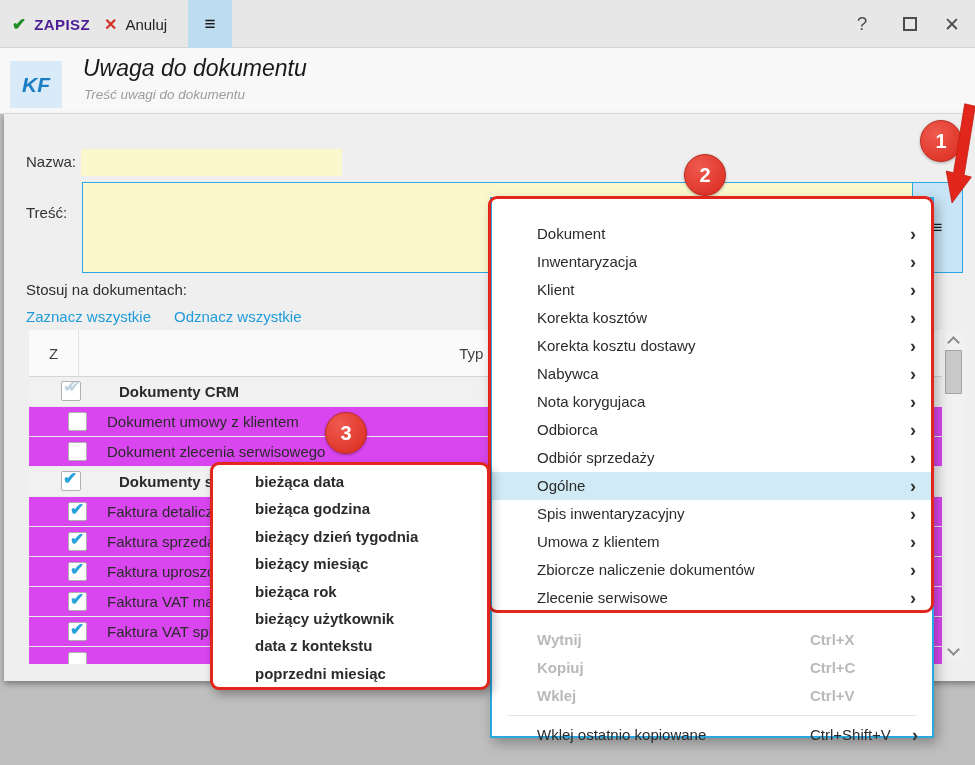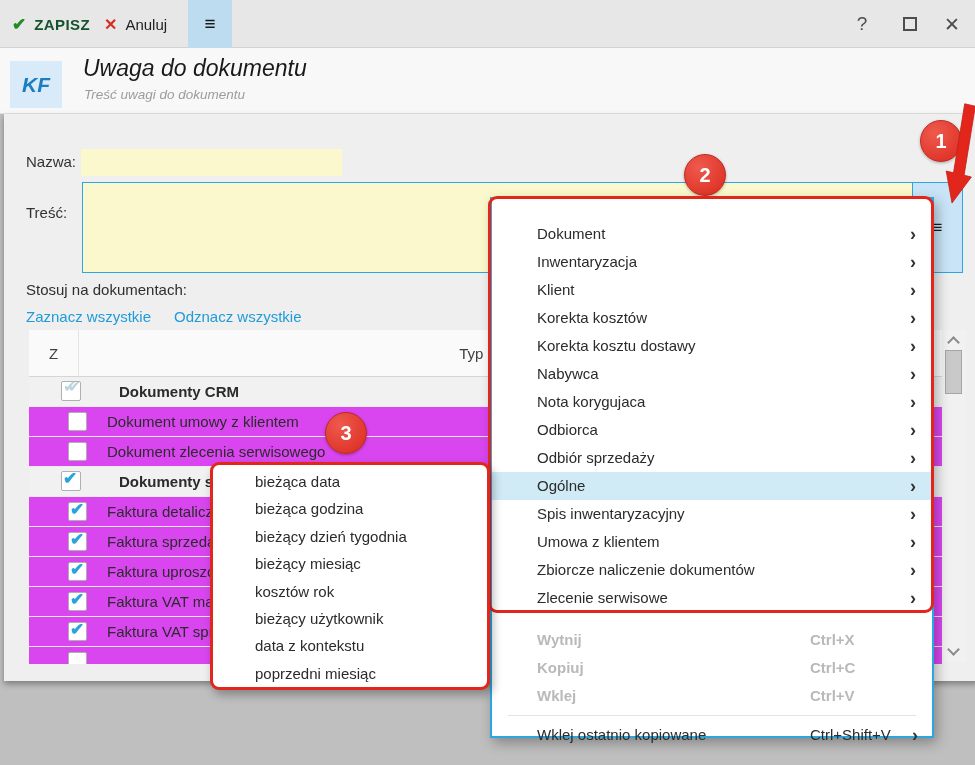--- a/index.html
+++ b/index.html
@@ -8,21 +8,21 @@
   .stage { position:relative; width:975px; height:765px; overflow:hidden;
            background:#bfbfbf; font-size:15px; color:#2b2b2b; }
 
   
   .toolbar { position:absolute; left:0; top:0; width:975px; height:48px;
              background:#e7e7e7; border-bottom:1px solid #d2d2d2; }
   .tb-btn { position:absolute; top:0; height:48px; display:flex; align-items:center; gap:8px;
             cursor:default; }
   .tb-save { left:12px; }
   .tb-save .glyph { color:#1e8e22; font-size:17px; font-weight:bold; }
-  .tb-save .lbl { color:#14532d; font-weight:bold; font-size:15px; letter-spacing:.4px; }
+  .tb-save .lbl { color:#4c1d95; font-weight:bold; font-size:15px; letter-spacing:.4px; }
   .tb-cancel { left:104px; }
   .tb-cancel .glyph { color:#d33228; font-size:16px; font-weight:bold; }
   .tb-cancel .lbl { color:#222; font-size:15px; }
   .tb-menu { position:absolute; left:188px; top:0; width:44px; height:48px; background:#bedcf0;
              display:flex; align-items:center; justify-content:center;
              font-size:19px; font-weight:bold; color:#1a1a1a; }
   .win-ctrl { position:absolute; top:0; height:48px; width:34px; display:flex;
               align-items:center; justify-content:center; color:#4d4d4d; }
   .wc-help { left:845px; font-size:19px; }
   .wc-max { left:893px; }
@@ -95,21 +95,21 @@
   .mi.hl { background:#d0eaf6; }
   .menu-spacer { height:14px; }
   .mi .shortcut { position:absolute; left:318px; top:0; }
   .mi.disabled, .mi.disabled .shortcut { color:#b9b9b9; cursor:default;font-weight:bold; }
   .menu-sep { border:none; border-top:1px solid #e4e4e4; margin:5px 16px; }
   .mi.paste-last .sub-arrow { right:14px; }
 
   
   .ins-menu { position:absolute; left:210px; top:462px; width:280px; height:228px;
               background:#fff; border:3px solid #e2261c; border-radius:9px;
-              box-shadow:3px 5px 10px rgba(0,0,0,.3); z-index:12; padding-top:3px; overflow:hidden; }
+              box-shadow:3px 5px 10px rgba(0,0,0,.3); z-index:12; padding-top:3px; overflow:hidden;font-weight:bold; }
   .ins-item { height:27.4px; line-height:27.4px; padding-left:42px; color:#2b2b2b;
               cursor:pointer; white-space:nowrap; }
 
   
   .red-rect { position:absolute; left:488px; top:196px; width:446px; height:417px;
               border:3px solid #e2261c; border-radius:9px; z-index:11; pointer-events:none; }
   .num-circle { position:absolute; width:42px; height:42px; border-radius:50%;
                 background:radial-gradient(circle at 35% 30%, #ef5a4e, #da291d);
                 border:1px solid #bb2a20; color:#fff; font-weight:bold; font-size:20px;
                 display:flex; align-items:center; justify-content:center;
@@ -263,21 +263,21 @@
       <span class="shortcut">Ctrl+Shift+V</span>
       <span class="sub-arrow">›</span>
     </div>
   </div>
 
   <div class="ins-menu" id="ins-menu">
       <div class="ins-item">bieżąca data</div>
       <div class="ins-item">bieżąca godzina</div>
       <div class="ins-item">bieżący dzień tygodnia</div>
       <div class="ins-item">bieżący miesiąc</div>
-      <div class="ins-item">kosztów rok</div>
+      <div class="ins-item">bieżąca rok</div>
       <div class="ins-item">bieżący użytkownik</div>
       <div class="ins-item">data z kontekstu</div>
       <div class="ins-item">poprzedni miesiąc</div>
     </div>
 
   <div class="red-rect"></div>
   <div class="num-circle nc1">1</div>
   <div class="num-circle nc2">2</div>
   <div class="num-circle nc3">3</div>
   <svg class="red-arrow" width="45" height="105" viewBox="0 0 45 105">

